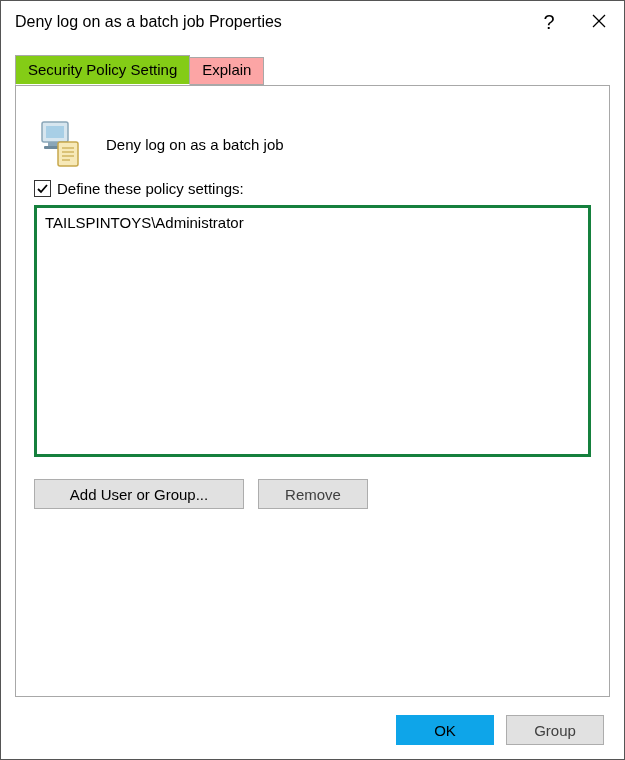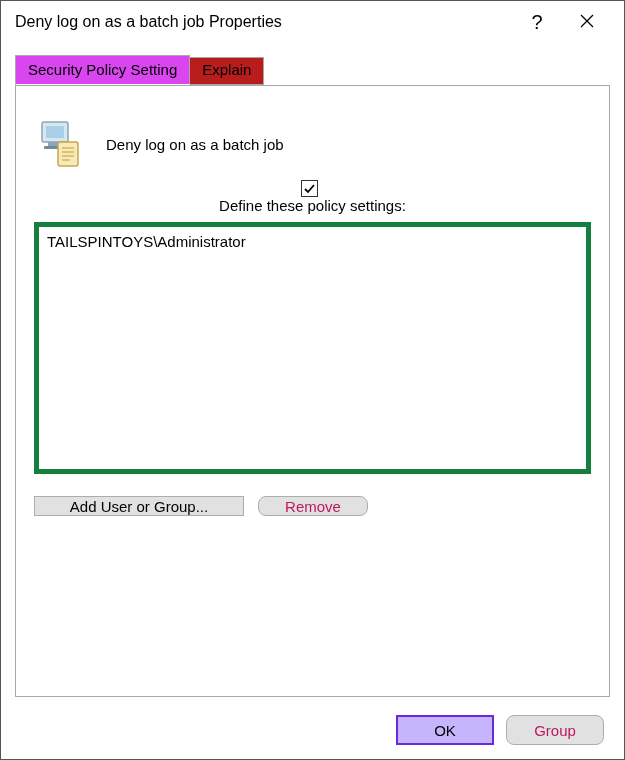--- a/index.html
+++ b/index.html
@@ -1,44 +1,44 @@
 <!DOCTYPE html>
 <html><head>
   <meta charset="utf-8">
   <style>
     * { box-sizing: border-box; font-family: 'Segoe UI', Tahoma, sans-serif; }
     body { margin: 0; padding: 0; background: #fff; width: 625px; height: 760px; overflow: hidden; }
     .dialog { width: 625px; height: 760px; background: #fff; border: 1px solid #555; position: relative; }
-    .titlebar { height: 42px; display: flex; align-items: center; padding: 0 12px 0 14px; }
+    .titlebar { height: 42px; display: flex; align-items: center; padding: 0 0 0 14px; }
     .titlebar-text { font-size: 16px; color: #000; flex: 1; }
     .titlebar-btns { display: flex; height: 100%; }
     .titlebar-btn { width: 50px; height: 100%; display: flex; align-items: center; justify-content: center; font-size: 18px; cursor: pointer; }
     .titlebar-btn.help { font-size: 20px; }
     .content { position: absolute; top: 54px; left: 14px; right: 14px; bottom: 62px; }
     .tabs { display: flex; position: relative; z-index: 2; }
-    .tab { padding: 5px 12px 6px 12px; font-size: 15px; border: 1px solid #a8a8a8; background: #d946ef; cursor: pointer; margin-right: -1px; }
+    .tab { padding: 5px 12px 6px 12px; font-size: 15px; border: 1px solid #a8a8a8; background: #84cc16; cursor: pointer; margin-right: -1px; }
     .tab.active { border-bottom: 1px solid #fff; position: relative; }
-    .tab.inactive { background: #b91c1c; margin-top: 2px; padding-top: 3px; padding-bottom: 5px; }
+    .tab.inactive { background: #fca5a5; margin-top: 2px; padding-top: 3px; padding-bottom: 5px; }
     .tab-panel { border: 1px solid #a8a8a8; position: absolute; top: 30px; left: 0; right: 0; bottom: 0; background: #fff; padding: 28px 18px; }
     .policy-header { display: flex; align-items: center; height: 60px; margin-bottom: 4px; }
     .policy-icon { width: 56px; height: 56px; margin-right: 16px; display: flex; align-items: center; justify-content: center; }
     .policy-title { font-size: 15px; color: #000; }
-    .checkbox-row { display: flex; align-items: center; margin: 6px 0 8px 0; flex-direction: column; }
+    .checkbox-row { display: flex; align-items: center; margin: 6px 0 8px 0; }
     .checkbox { width: 17px; height: 17px; border: 1px solid #333; margin-right: 6px; display: flex; align-items: center; justify-content: center; cursor: pointer; }
     .checkbox svg { width: 13px; height: 13px; }
     .checkbox-label { font-size: 15px; color: #000; }
-    .listbox { border: 5px solid #15803d; height: 252px; background: #fff; padding: 4px 8px; font-size: 15px; color: #000; overflow: auto; }
+    .listbox { border: 3px solid #15803d; height: 252px; background: #fff; padding: 4px 8px; font-size: 15px; color: #000; overflow: auto; }
     .list-item { padding: 2px 0; }
     .btn-row { display: flex; gap: 14px; margin-top: 22px; }
-    .btn { height: 20px; padding: 0 18px; min-width: 210px; background: #e1e1e1; border: 1px solid #adadad; font-size: 15px; color: #000; cursor: pointer; display: flex; align-items: center; justify-content: center; }
+    .btn { height: 30px; padding: 0 18px; min-width: 210px; background: #e1e1e1; border: 1px solid #adadad; font-size: 15px; color: #000; cursor: pointer; display: flex; align-items: center; justify-content: center; }
     .btn.small { min-width: 110px; }
-    .btn.disabled { color: #be185d; cursor: default; border-radius: 8px; }
+    .btn.disabled { color: #404040; cursor: default; }
     .footer { position: absolute; bottom: 14px; right: 20px; display: flex; gap: 12px; }
     .footer .btn { min-width: 98px; height: 30px; }
-    .btn.default { border: 2px solid #6d28d9; background: #c4b5fd; }
+    .btn.default { border: 2px solid #0ea5e9; background: #0ea5e9; }
   </style>
 </head>
 <body>
 
 <div class="dialog">
   <div class="titlebar">
     <span class="titlebar-text">Deny log on as a batch job Properties</span>
     <div class="titlebar-btns">
       <div class="titlebar-btn help">
         <span>?</span>

